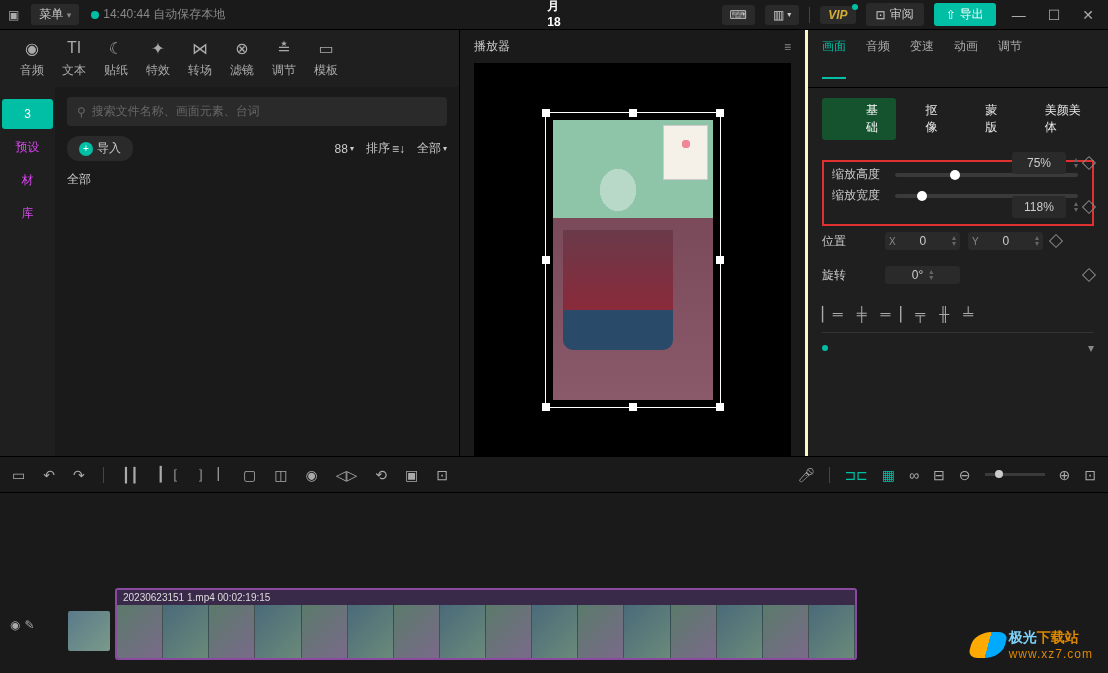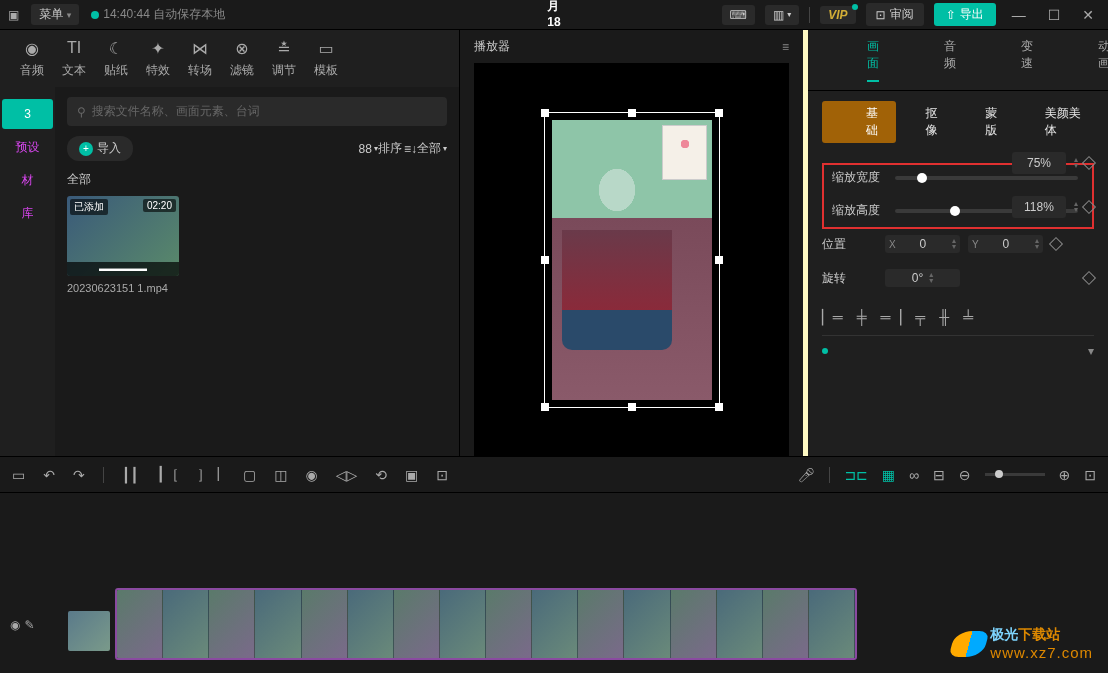--- a/index.html
+++ b/index.html
@@ -41,30 +41,30 @@
   .tool-tab-icon { width:20px; height:20px; display:flex; align-items:center; justify-content:center; font-size:16px;}
   .left-content { flex:1; display:flex; }
   .left-sidebar { width:55px; background:#1f1f1f; display:flex; flex-direction:column; padding-top:10px;}
   .lside-item { padding:8px 4px; text-align:center; color:#d946ef; cursor:pointer; font-size:12px;}
   .lside-item.active { background:#00bfa5; color:#fff; border-radius:3px; margin:2px;}
   .left-main { flex:1; padding:10px 12px; }
   .search-bar { background:#2a2a2a; border-radius:4px; padding:6px 10px; color:#666; margin-bottom:10px; display:flex; align-items:center; gap:6px;}
   .import-row { display:flex; align-items:center; justify-content:space-between; margin-bottom:10px;}
   .import-btn { background:#2a2a2a; padding:4px 12px; border-radius:12px; display:flex; align-items:center; gap:4px;}
   .import-plus { background:#00bfa5; width:14px; height:14px; border-radius:50%; display:flex; align-items:center; justify-content:center; color:#fff; font-size:10px;}
-  .view-controls { display:flex; color:#ccc; align-items:center;}
+  .view-controls { display:flex; gap:12px; color:#ccc; align-items:center;}
   .vc-item { display:flex; align-items:center; gap:2px; cursor:pointer;}
   .all-label { color:#ccc; margin-bottom:8px; }
   .clip-thumb { width:112px; position:relative; }
   .clip-img { width:112px; height:80px; background:linear-gradient(135deg,#3a5a7a,#5a8a6a); border-radius:3px; position:relative; overflow:hidden;}
   .clip-added { position:absolute; top:3px; left:3px; background:rgba(0,0,0,0.6); color:#fff; font-size:10px; padding:1px 4px; border-radius:2px;}
   .clip-dur { position:absolute; top:3px; right:3px; background:rgba(0,0,0,0.6); color:#fff; font-size:10px; padding:1px 4px; border-radius:2px;}
   .clip-name { color:#aaa; font-size:11px; margin-top:6px;}
 
-  .player-panel { flex:1; background:#1a1a1a; display:flex; flex-direction:column; border-right:5px solid #fef9c3;}
+  .player-panel { flex:1; background:#1a1a1a; display:flex; flex-direction:column; border-right:3px solid #fef9c3;}
   .player-header { display:flex; justify-content:space-between; align-items:center; padding:8px 14px; color:#ccc;}
   .player-canvas { flex:1; background:#000; margin:0 14px; display:flex; align-items:center; justify-content:center; position:relative;}
   .video-frame { width:160px; height:280px; position:relative;}
   .selection-box { position:absolute; top:-8px; left:-8px; right:-8px; bottom:-8px; border:1px solid #fff;}
   .handle { position:absolute; width:8px; height:8px; background:#fff; }
   .h-tl{top:-4px;left:-4px;} .h-tr{top:-4px;right:-4px;} .h-bl{bottom:-4px;left:-4px;} .h-br{bottom:-4px;right:-4px;}
   .h-tc{top:-4px;left:50%;margin-left:-4px;} .h-bc{bottom:-4px;left:50%;margin-left:-4px;}
   .h-ml{top:50%;left:-4px;margin-top:-4px;} .h-mr{top:50%;right:-4px;margin-top:-4px;}
   .video-img {
     width:100%; height:100%;
@@ -78,25 +78,25 @@
   .flower-pic { position:absolute; top:5px; right:5px; width:45px; height:55px; background:#f5f0e8; border:1px solid #ccc;}
   .flower-pic::after{ content:''; position:absolute; top:8px; left:12px; width:20px; height:20px; background:radial-gradient(circle,#e89 30%,transparent 31%); border-radius:50%;}
   .player-controls { display:flex; align-items:center; padding:8px 14px; gap:10px; }
   .time-current { color:#00bfa5; font-size:11px;}
   .time-total { color:#aaa; font-size:11px;}
   .play-btn { color:#fff; font-size:14px; cursor:pointer; margin:0 8px;}
   .pc-right { margin-left:auto; display:flex; gap:12px; color:#aaa; align-items:center;}
 
   .right-panel { width:300px; background:#1f1f1f; display:flex; flex-direction:column;}
   .rp-tabs { display:flex; padding:8px 14px; gap:20px; border-bottom:1px solid #000;}
-  .rp-tab { color:#aaa; cursor:pointer; padding-bottom:8px;margin-left:45px;}
+  .rp-tab { color:#aaa; cursor:pointer; padding-bottom:22px;}
   .rp-tab.active { color:#00bfa5; border-bottom:2px solid #00bfa5;}
   .rp-subtabs { display:flex; padding:10px 14px; gap:20px; justify-content:space-around;}
   .rp-subtab { color:#e5e5e5; cursor:pointer; padding:4px 10px; border-radius:3px;}
-  .rp-subtab.active { background:#a16207; color:#fff;padding-left:44px;}
+  .rp-subtab.active { background:#14532d; color:#fff;padding-left:44px;}
   .rp-body { padding:10px 14px; flex:1; overflow:hidden;}
   .rp-section-header { display:flex; justify-content:space-between; align-items:center; color:#fff; font-weight:bold; margin-bottom:12px;}
   .kf-icons { display:flex; gap:8px; color:#aaa;}
   .highlight-box { border:2px solid #e03030; padding:4px 8px; margin-bottom:6px;}
   .prop-row { display:flex; align-items:center; margin-bottom:16px; gap:8px;}
   .prop-label { width:55px; color:#ccc; font-size:12px;}
   .slider { flex:1; height:4px; background:#3a3a3a; border-radius:2px; position:relative; margin-right:6px;}
   .slider-thumb { position:absolute; width:10px; height:10px; background:#fff; border-radius:50%; top:-3px; }
   .val-input { width:54px; background:#2a2a2a; border:none; color:#ccc; padding:4px 6px; border-radius:3px; text-align:center; position:relative;}
   .val-spin { color:#666; font-size:8px; line-height:6px; margin-left:2px;}
@@ -130,21 +130,21 @@
     display:flex; flex-direction:column;
   }
   .clip-header-bar { background:#3a2a4a; color:#ddd; font-size:10px; padding:2px 6px;}
   .clip-frames { flex:1; display:flex;}
   .frame { flex:1; background:linear-gradient(135deg, #4a6a7a, #6a8a7a); border-right:1px solid rgba(0,0,0,0.3);}
   .frame:nth-child(odd){ background:linear-gradient(135deg,#5a7a6a,#7a6a8a);}
   .watermark { position:absolute; right:15px; bottom:12px; display:flex; align-items:center; gap:4px;}
   .wm-swirl { width:34px; height:26px; background:conic-gradient(#0af 0deg 180deg, #fa0 180deg 360deg); border-radius:50% 30%; transform:skewX(-15deg);}
   .wm-text { font-size:14px; font-weight:bold;}
   .wm-zh { color:#7dd3fc;}
-  .wm-url { display:block; color:#d80; font-size:15px; letter-spacing:1px;}
+  .wm-url { display:block; color:#d80; font-size:12px; letter-spacing:1px;}
 </style>
 </head>
 <body>
 
 <div class="top-bar">
   <div class="top-left">
     <span style="color:#aaa;">▣</span>
     <span class="menu-btn"><span>菜单</span> <span style="color:#888;font-size:9px;">▾</span></span>
     <span class="auto-save">
       <span class="save-dot"></span>
@@ -233,28 +233,20 @@
                 <span>排序</span> 
                 <span>≡↓</span>
               </span>
             <span class="vc-item">
                 <span>全部</span>
                 <span style="font-size:8px;">▾</span>
               </span>
           </div>
         </div>
         <div class="all-label">全部</div>
-        <div class="clip-thumb">
-          <div class="clip-img">
-            <span class="clip-added">已添加</span>
-            <span class="clip-dur">02:20</span>
-            <div style="position:absolute;bottom:0;left:0;right:0;height:14px;background:rgba(0,0,0,0.7);font-size:8px;color:#fff;text-align:center;line-height:14px;">▬▬▬▬▬▬</div>
-          </div>
-          <div class="clip-name">20230623151 1.mp4</div>
-        </div>
       </div>
     </div>
   </div>
 
   <div class="player-panel">
     <div class="player-header">
       <span>播放器</span>
       <span style="color:#888;">≡</span>
     </div>
     <div class="player-canvas">
@@ -287,30 +279,30 @@
     </div>
     <div class="rp-subtabs">
       <div class="rp-subtab active">基础</div>
       <div class="rp-subtab">抠像</div>
       <div class="rp-subtab">蒙版</div>
       <div class="rp-subtab">美颜美体</div>
     </div>
     <div class="rp-body">
 
       <div class="highlight-box">
+        <div class="prop-row" style="margin-bottom:4px;">
+          <span class="prop-label">缩放高度</span>
+          <div class="slider">
+              <div class="slider-thumb" style="left:30%;"></div>
+            </div>
+        </div>
         <div class="prop-row">
           <span class="prop-label">缩放宽度</span>
           <div class="slider">
               <div class="slider-thumb" style="left:12%;"></div>
-            </div>
-        </div>
-        <div class="prop-row" style="margin-bottom:4px;">
-          <span class="prop-label">缩放高度</span>
-          <div class="slider">
-              <div class="slider-thumb" style="left:30%;"></div>
             </div>
         </div>
       </div>
       <div style="position:absolute; right:14px; top:152px; display:flex; align-items:center; gap:6px;">
         <span class="val-input">75%</span>
         <span class="val-spin">▴<br>▾</span>
         <span class="diamond"></span>
       </div>
       <div style="position:absolute; right:14px; top:196px; display:flex; align-items:center; gap:6px;">
         <span class="val-input">118%</span>
@@ -391,20 +383,21 @@
       <span class="tl-tool">⊡</span>
     </div>
   </div>
   <div class="tl-tracks">
     <div class="track-head main">
       <span>◉</span>
       <span>✎</span>
     </div>
     <div class="mini-thumb"></div>
     <div class="track-clip">
+      <div class="clip-header-bar">20230623151 1.mp4  00:02:19:15</div>
       <div class="clip-frames">
         <div class="frame"></div>
           <div class="frame"></div>
           <div class="frame"></div>
           <div class="frame"></div>
         <div class="frame"></div>
           <div class="frame"></div>
           <div class="frame"></div>
           <div class="frame"></div>
         <div class="frame"></div>

